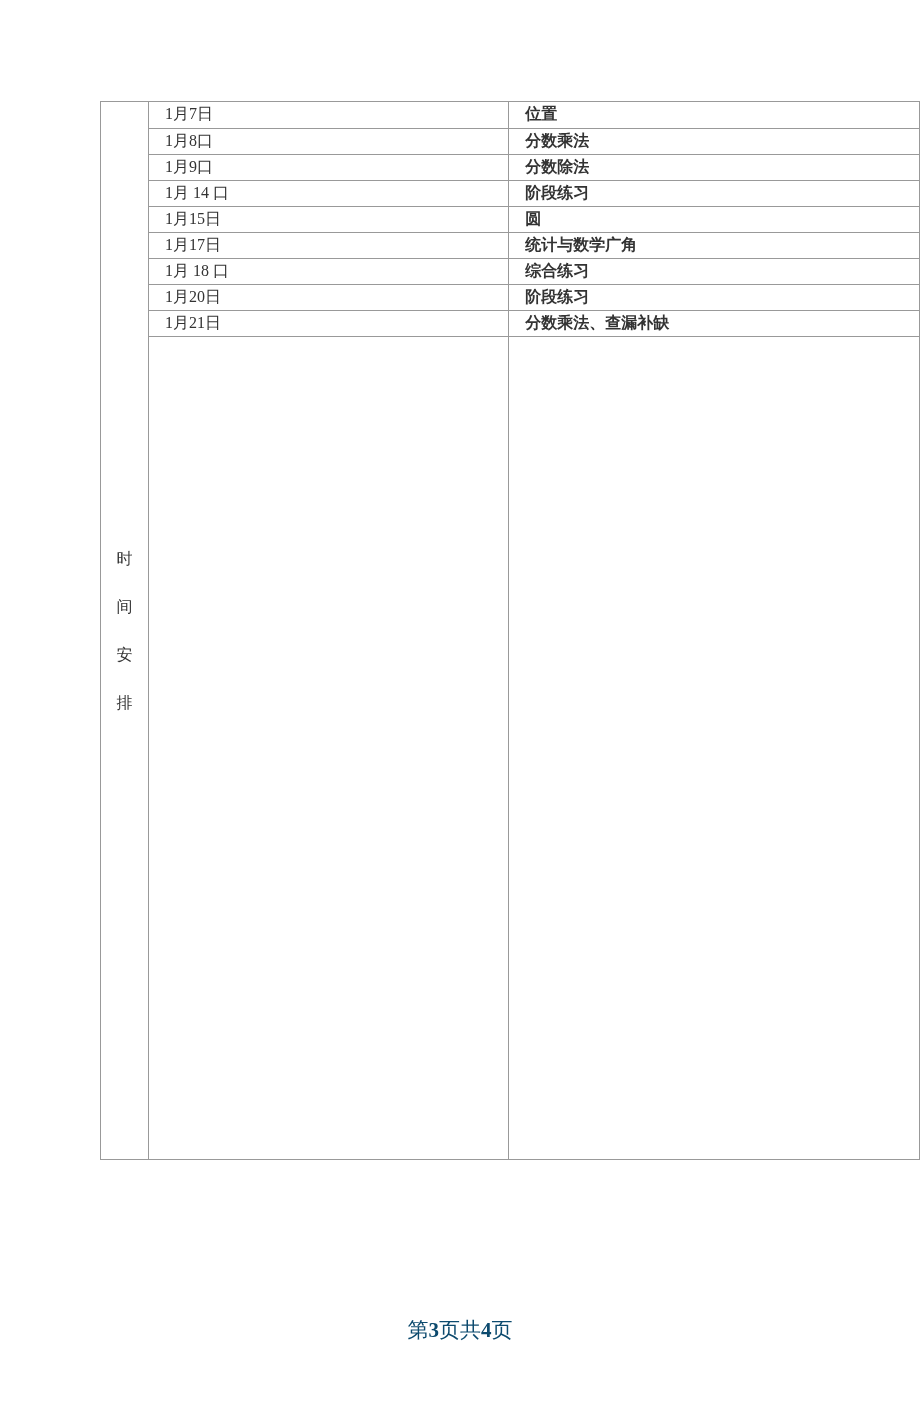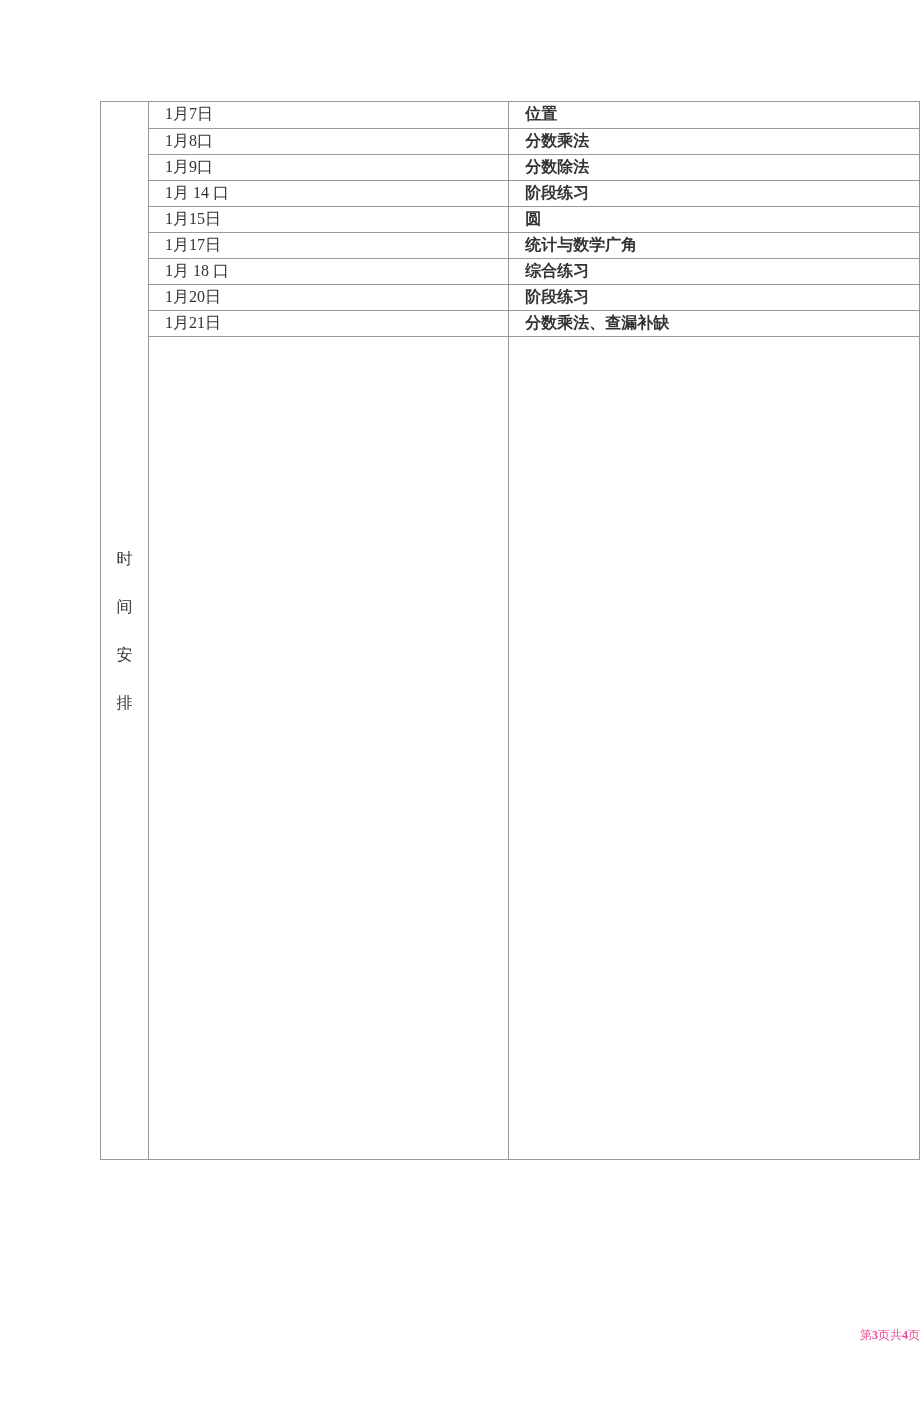--- a/index.html
+++ b/index.html
@@ -76,23 +76,23 @@
       width: 312px;
     }
     .col-content {
       width: 356px;
     }
     .footer {
       position: absolute;
       bottom: 58px;
       left: 0;
       width: 100%;
-      text-align: right;
-      font-size: 12px;
-      color: #ec4899;
+      text-align: center;
+      font-size: 21px;
+      color: #0c4a6e;
     }
     .footer .bold {
       font-weight: bold;
     }
     .big-empty-row {
       height: 823px !important;
     }
     .big-empty-row td {
       border-bottom: none;
       border-top: 1px solid #999;

